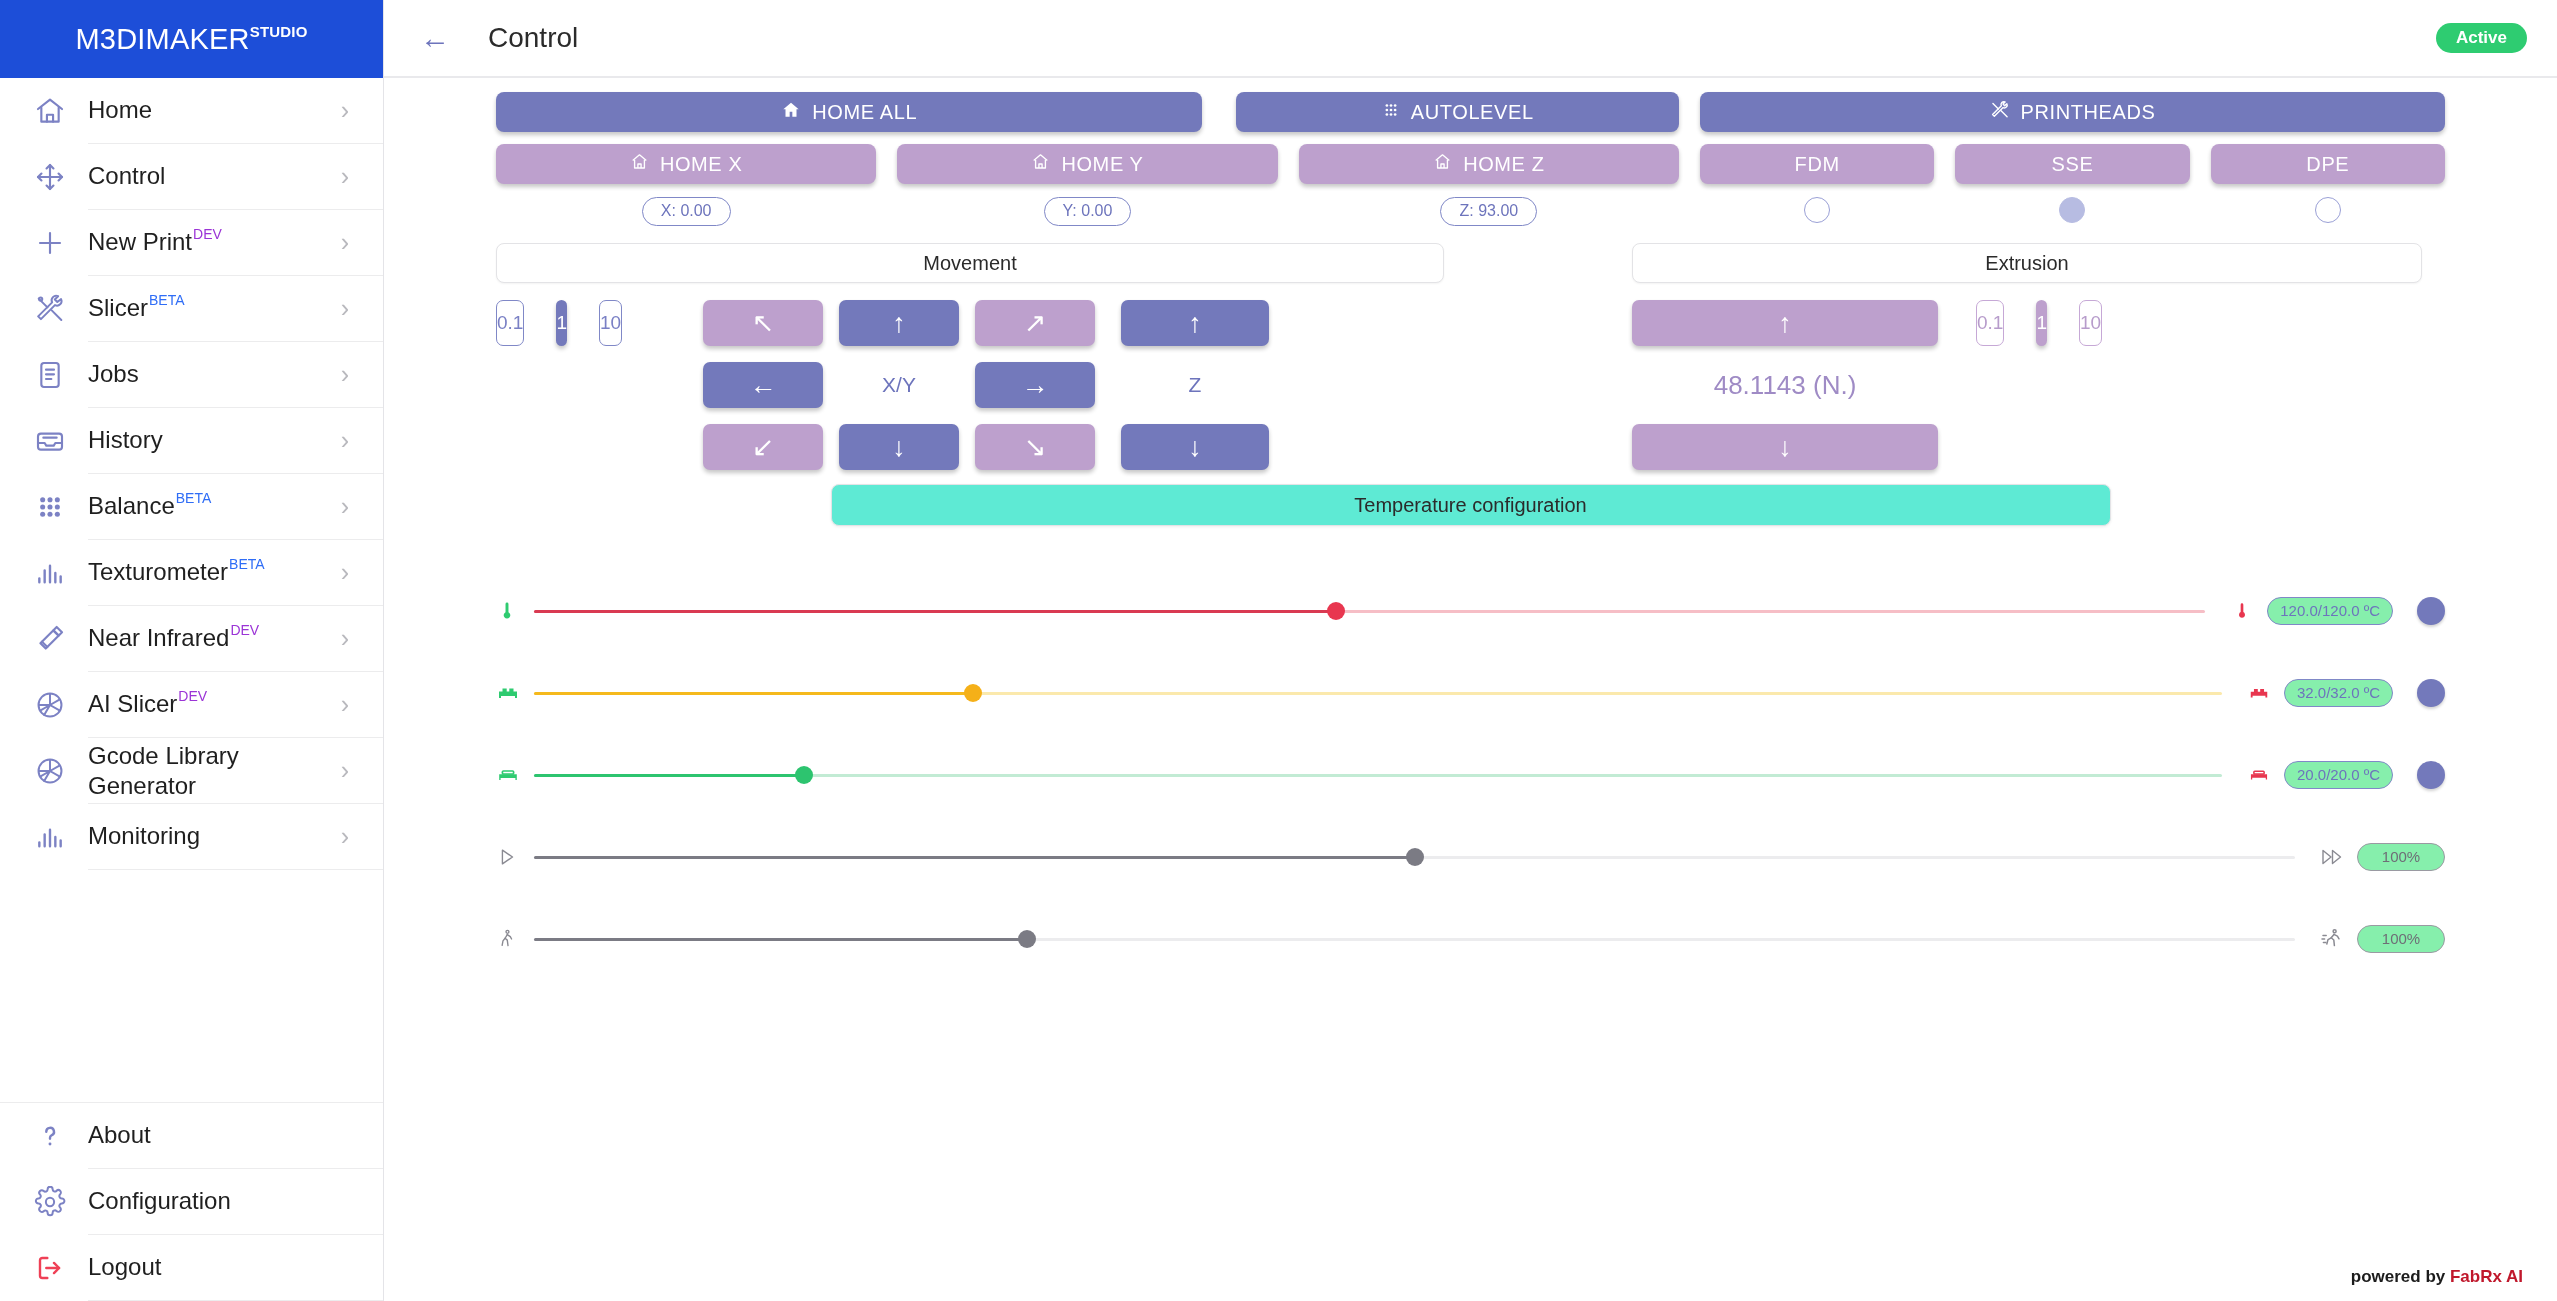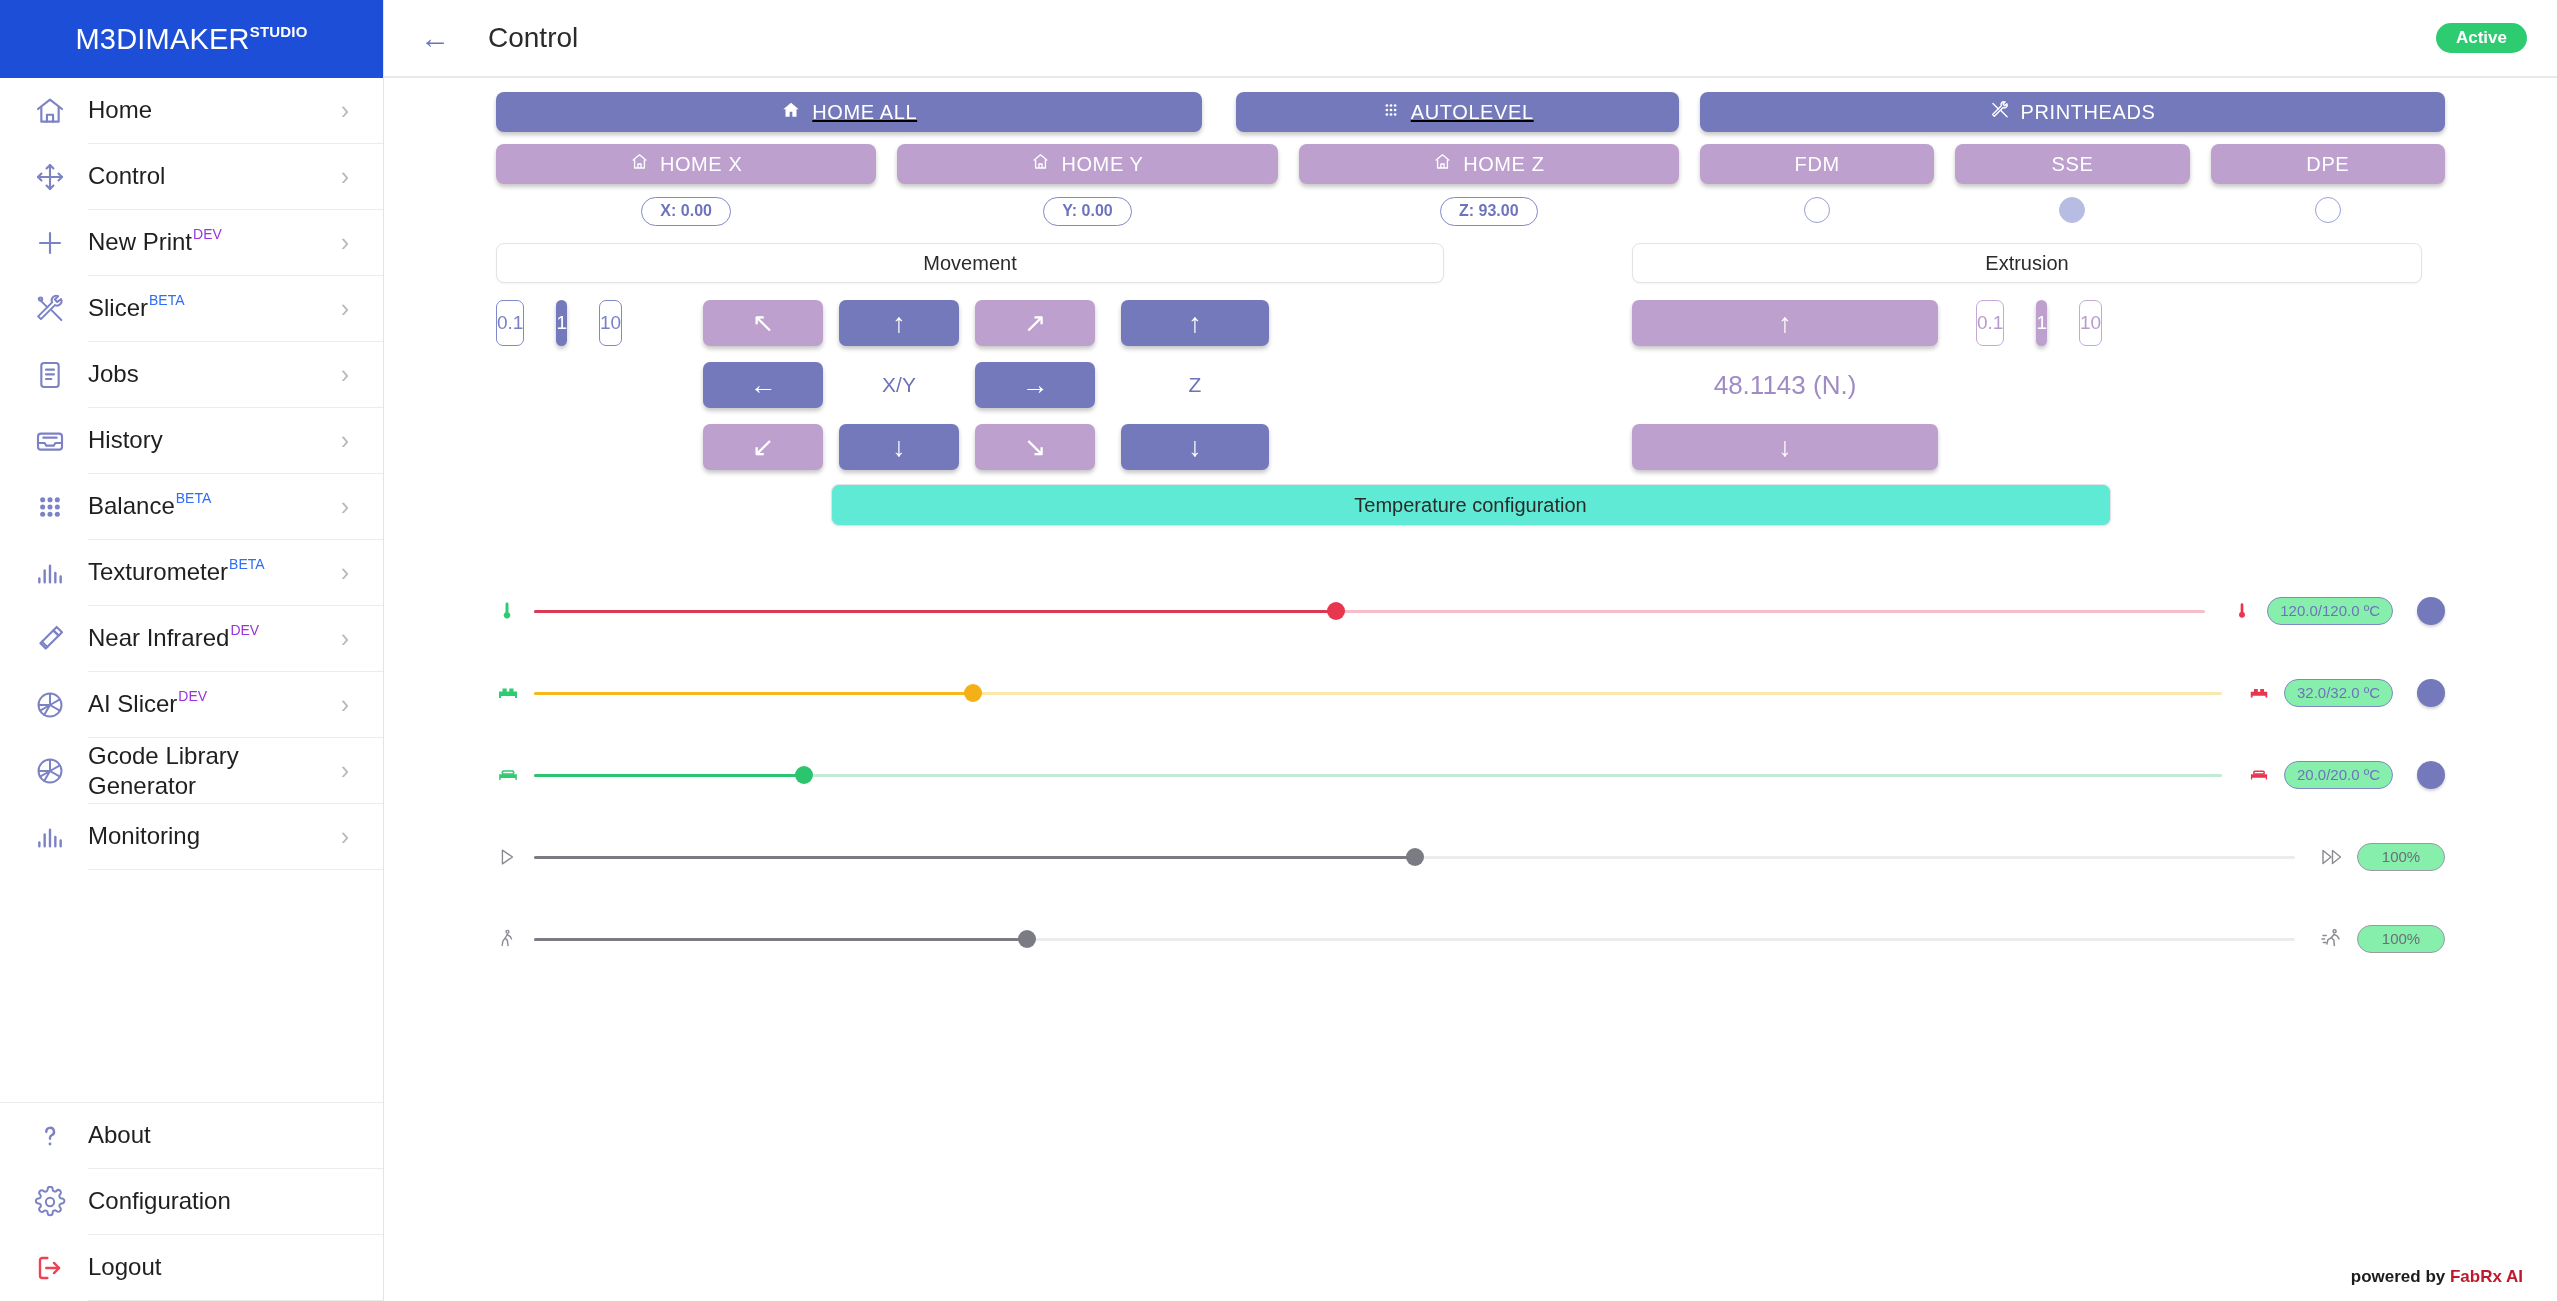--- a/index.html
+++ b/index.html
@@ -427,21 +427,21 @@
     <header class="topbar">
       <span class="back-btn">←</span>
       <span class="page-title">Control</span>
       <span class="topbar-spacer"></span>
       <span class="status-badge">Active</span>
     </header>
 
     <div class="content">
 
       <div class="row-top">
-        <div class="grp-left" style="display:flex; gap:34px;text-decoration:underline;">
+        <div class="grp-left" style="display:flex; gap:34px;">
           <button class="btn btn-dark btn-h48" style="flex:1.0;">
             <span><svg width="20" height="20" viewBox="0 0 24 24" fill="#fff">
                   <path d="M12 3.2L2.8 11h2.6v9.2h5V14h3.2v6.2h5V11h2.6z"></path>
                 </svg></span>
             <span>HOME ALL</span>
           </button>
           <button class="btn btn-dark btn-h48" style="flex:0.62;">
             <span><svg width="18" height="18" viewBox="0 0 24 24" fill="#fff">
                   <circle cx="6.5" cy="6" r="1.8"></circle>
                   <circle cx="12" cy="6" r="1.8"></circle>
@@ -495,21 +495,21 @@
             <span>HOME Z</span>
           </button>
         </div>
         <div class="grp-right seg3">
           <button class="btn btn-light btn-h48">FDM</button>
           <button class="btn btn-light btn-h48">SSE</button>
           <button class="btn btn-light btn-h48">DPE</button>
         </div>
       </div>
 
-      <div style="display:flex; gap:21px;font-weight:bold;">
+      <div style="display:flex; gap:21px;">
         <div class="grp-left coordrow">
           <div class="coordcell">
               <span class="chip">X: 0.00</span>
             </div>
           <div class="coordcell">
               <span class="chip">Y: 0.00</span>
             </div>
           <div class="coordcell">
               <span class="chip">Z: 93.00</span>
             </div>

